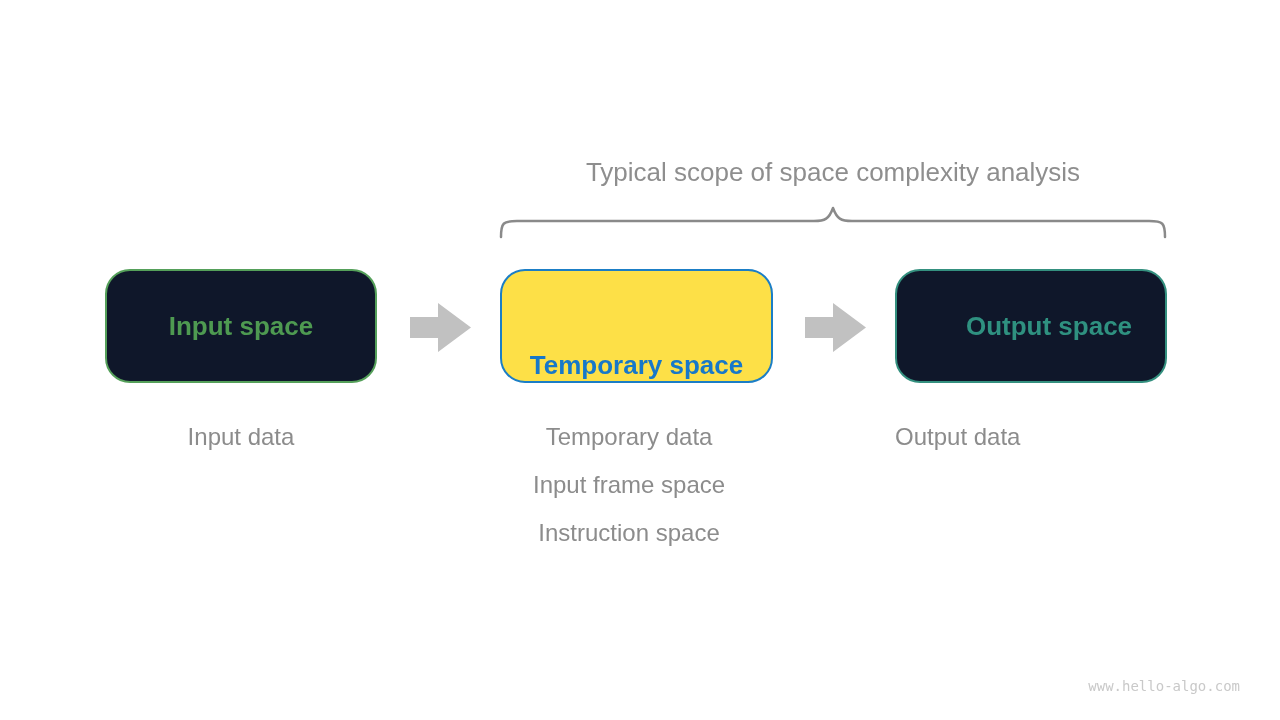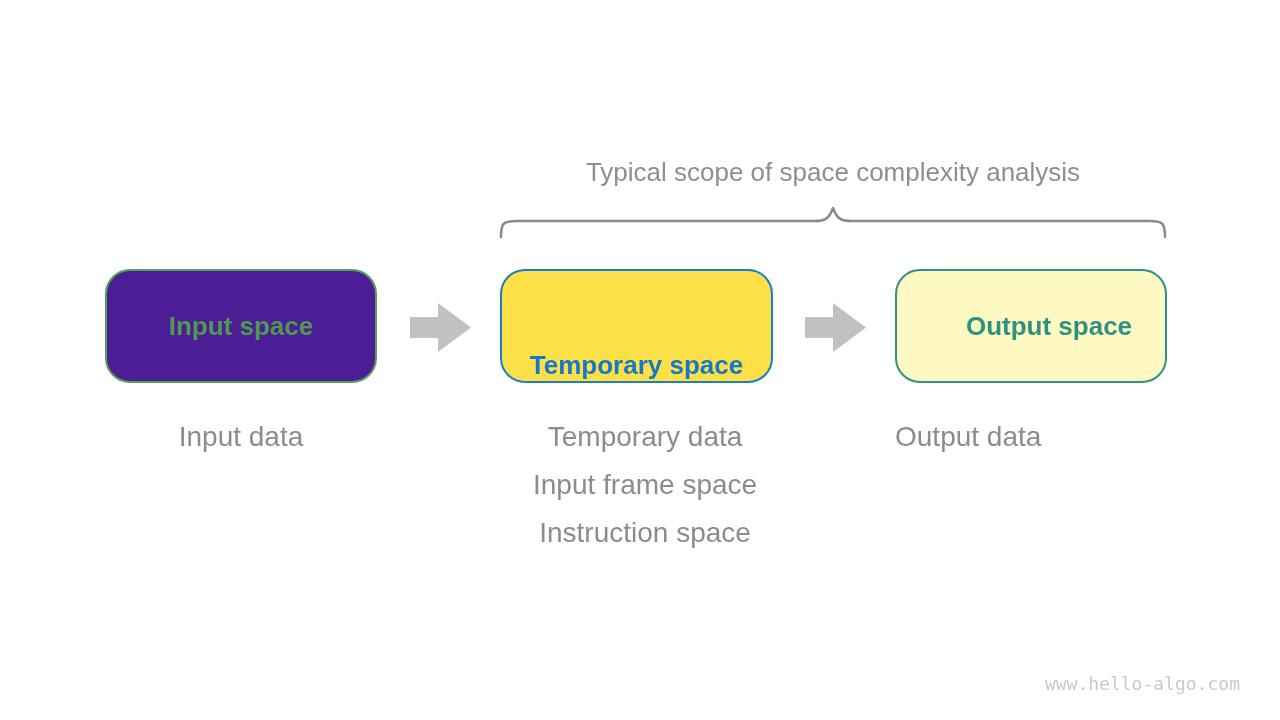--- a/index.html
+++ b/index.html
@@ -50,64 +50,64 @@
   .box-output { left: 895px; width: 272px; }
   .arrow-svg {
     position: absolute;
     top: 303px;
   }
   .arrow-1 { left: 410px; }
   .arrow-2 { left: 805px; }
   .caption {
     position: absolute;
     top: 413px;
-    font-size: 28px;
+    font-size: 24px;
     line-height: 48px;
     color: #8c8c8c;
   }
   .caption-input  { left: 105px; width: 272px; text-align: center; }
   .caption-temp   { left: 533px; text-align: center; }
   .caption-output { left: 895px; width: 272px; text-align: left; }
   .watermark {
     position: absolute;
     right: 40px;
     bottom: 26px;
     font-family: "DejaVu Sans Mono", monospace;
-    font-size: 18px;
+    font-size: 14px;
     color: #c9c9c9;
   }
 </style>
 </head>
 <body>
 
 <div class="canvas">
 
   <div class="brace-title" style="color: rgb(142, 142, 142);">Typical scope of space complexity analysis</div>
 
   <svg class="brace-svg" width="670" height="42" viewBox="0 0 670 42">
     <path d="M 3 37 C 3 23, 5 21, 19 21 L 316 21 C 327 21, 331 19, 335 8 C 339 19, 343 21, 354 21 L 651 21 C 665 21, 667 23, 667 37" fill="none" stroke="#8a8a8a" stroke-width="2.5" stroke-linecap="round" stroke-linejoin="round"></path>
   </svg>
 
-  <div class="space-box box-input" style="border-color: rgb(85, 160, 90); background-color: #4c1d95;">
+  <div class="space-box box-input" style="border-color: rgb(85, 160, 90); background-color: #0f172a;">
     <span class="box-label" style="color: rgb(78, 154, 81);">Input space</span>
   </div>
 
   <svg class="arrow-svg arrow-1" width="61" height="49" viewBox="0 0 61 49">
     <polygon points="0,14 28,14 28,0 61,24.5 28,49 28,35 0,35" fill="#c1c1c1"></polygon>
   </svg>
 
   <div class="space-box box-temp" style="border-color: rgb(27, 126, 198); background-color: #fde047; align-items: flex-end;">
     <span class="box-label" style="color: rgb(23, 120, 201);">Temporary space</span>
   </div>
 
   <svg class="arrow-svg arrow-2" width="61" height="49" viewBox="0 0 61 49">
     <polygon points="0,14 28,14 28,0 61,24.5 28,49 28,35 0,35" fill="#c1c1c1"></polygon>
   </svg>
 
-  <div class="space-box box-output" style="border-color: rgb(52, 144, 127); background-color: #fef9c3; padding-left: 36px;">
+  <div class="space-box box-output" style="border-color: rgb(52, 144, 127); background-color: #0f172a; padding-left: 36px;">
     <span class="box-label" style="color: rgb(47, 145, 128);">Output space</span>
   </div>
 
   <div class="caption caption-input" style="color: rgb(140, 140, 140);">Input data</div>
 
   <div class="caption caption-temp" style="color: rgb(140, 140, 140);">
     <div>Temporary data</div>
     <div>Input frame space</div>
     <div>Instruction space</div>
   </div>

